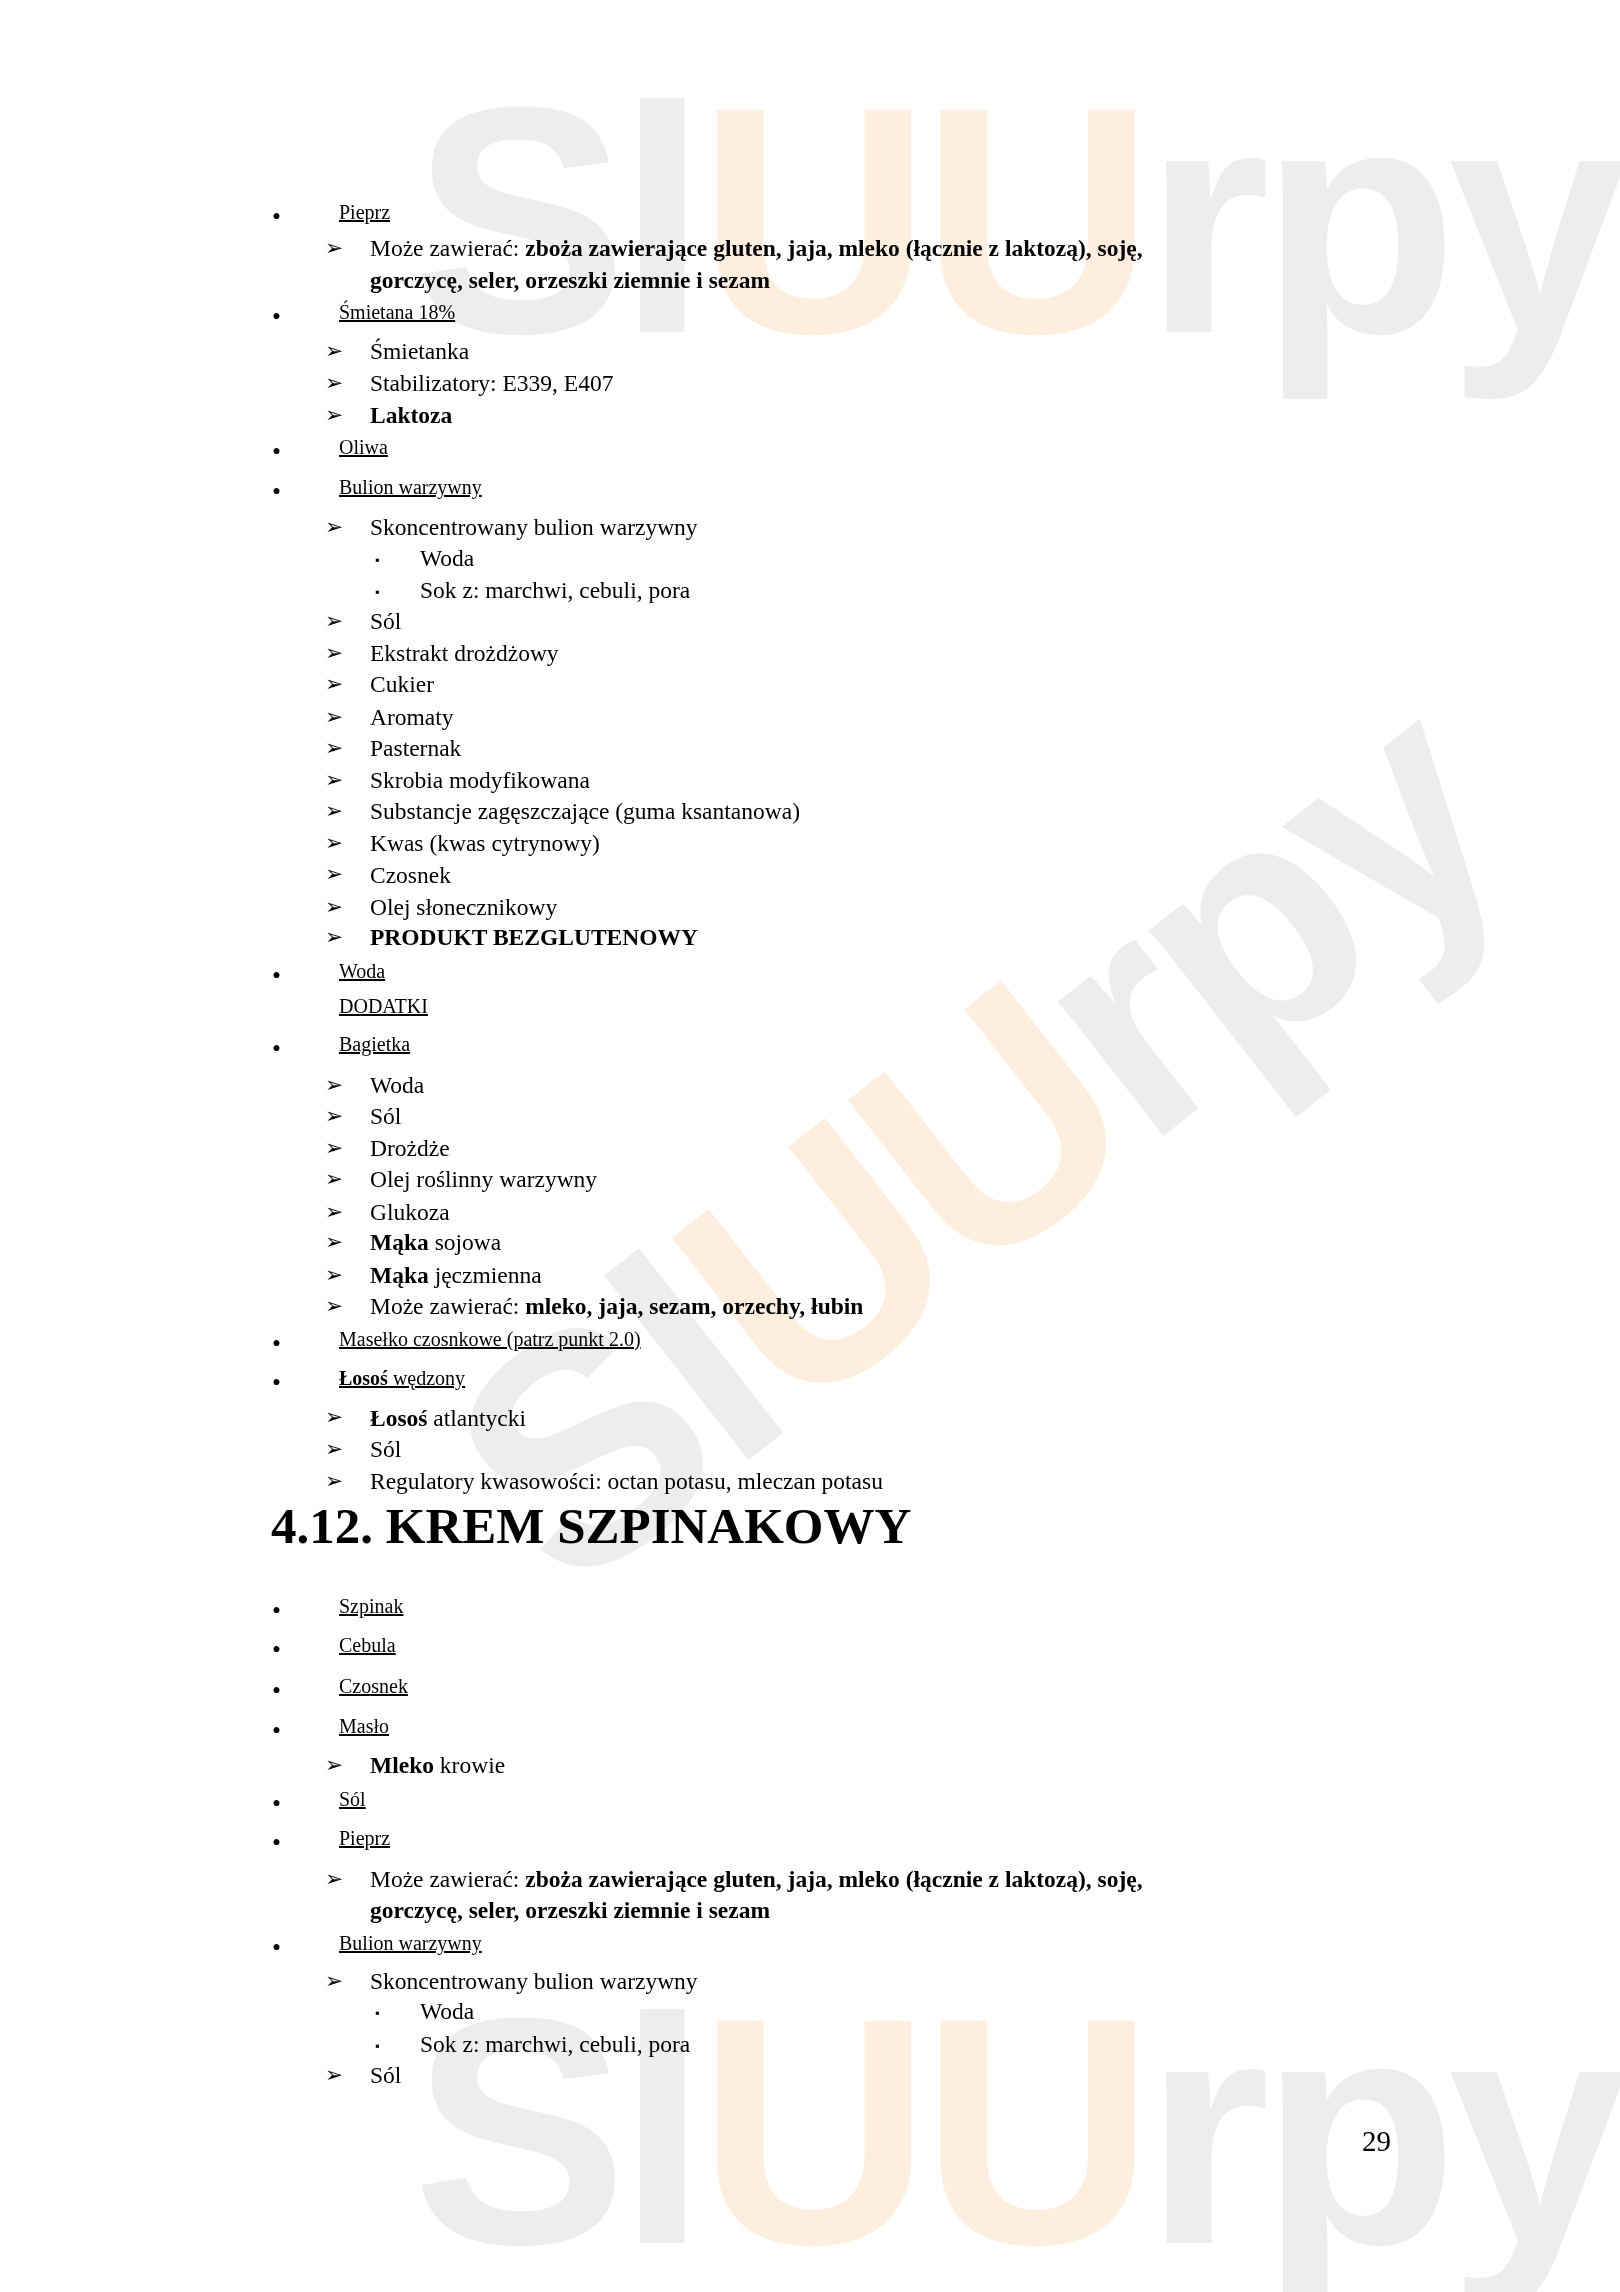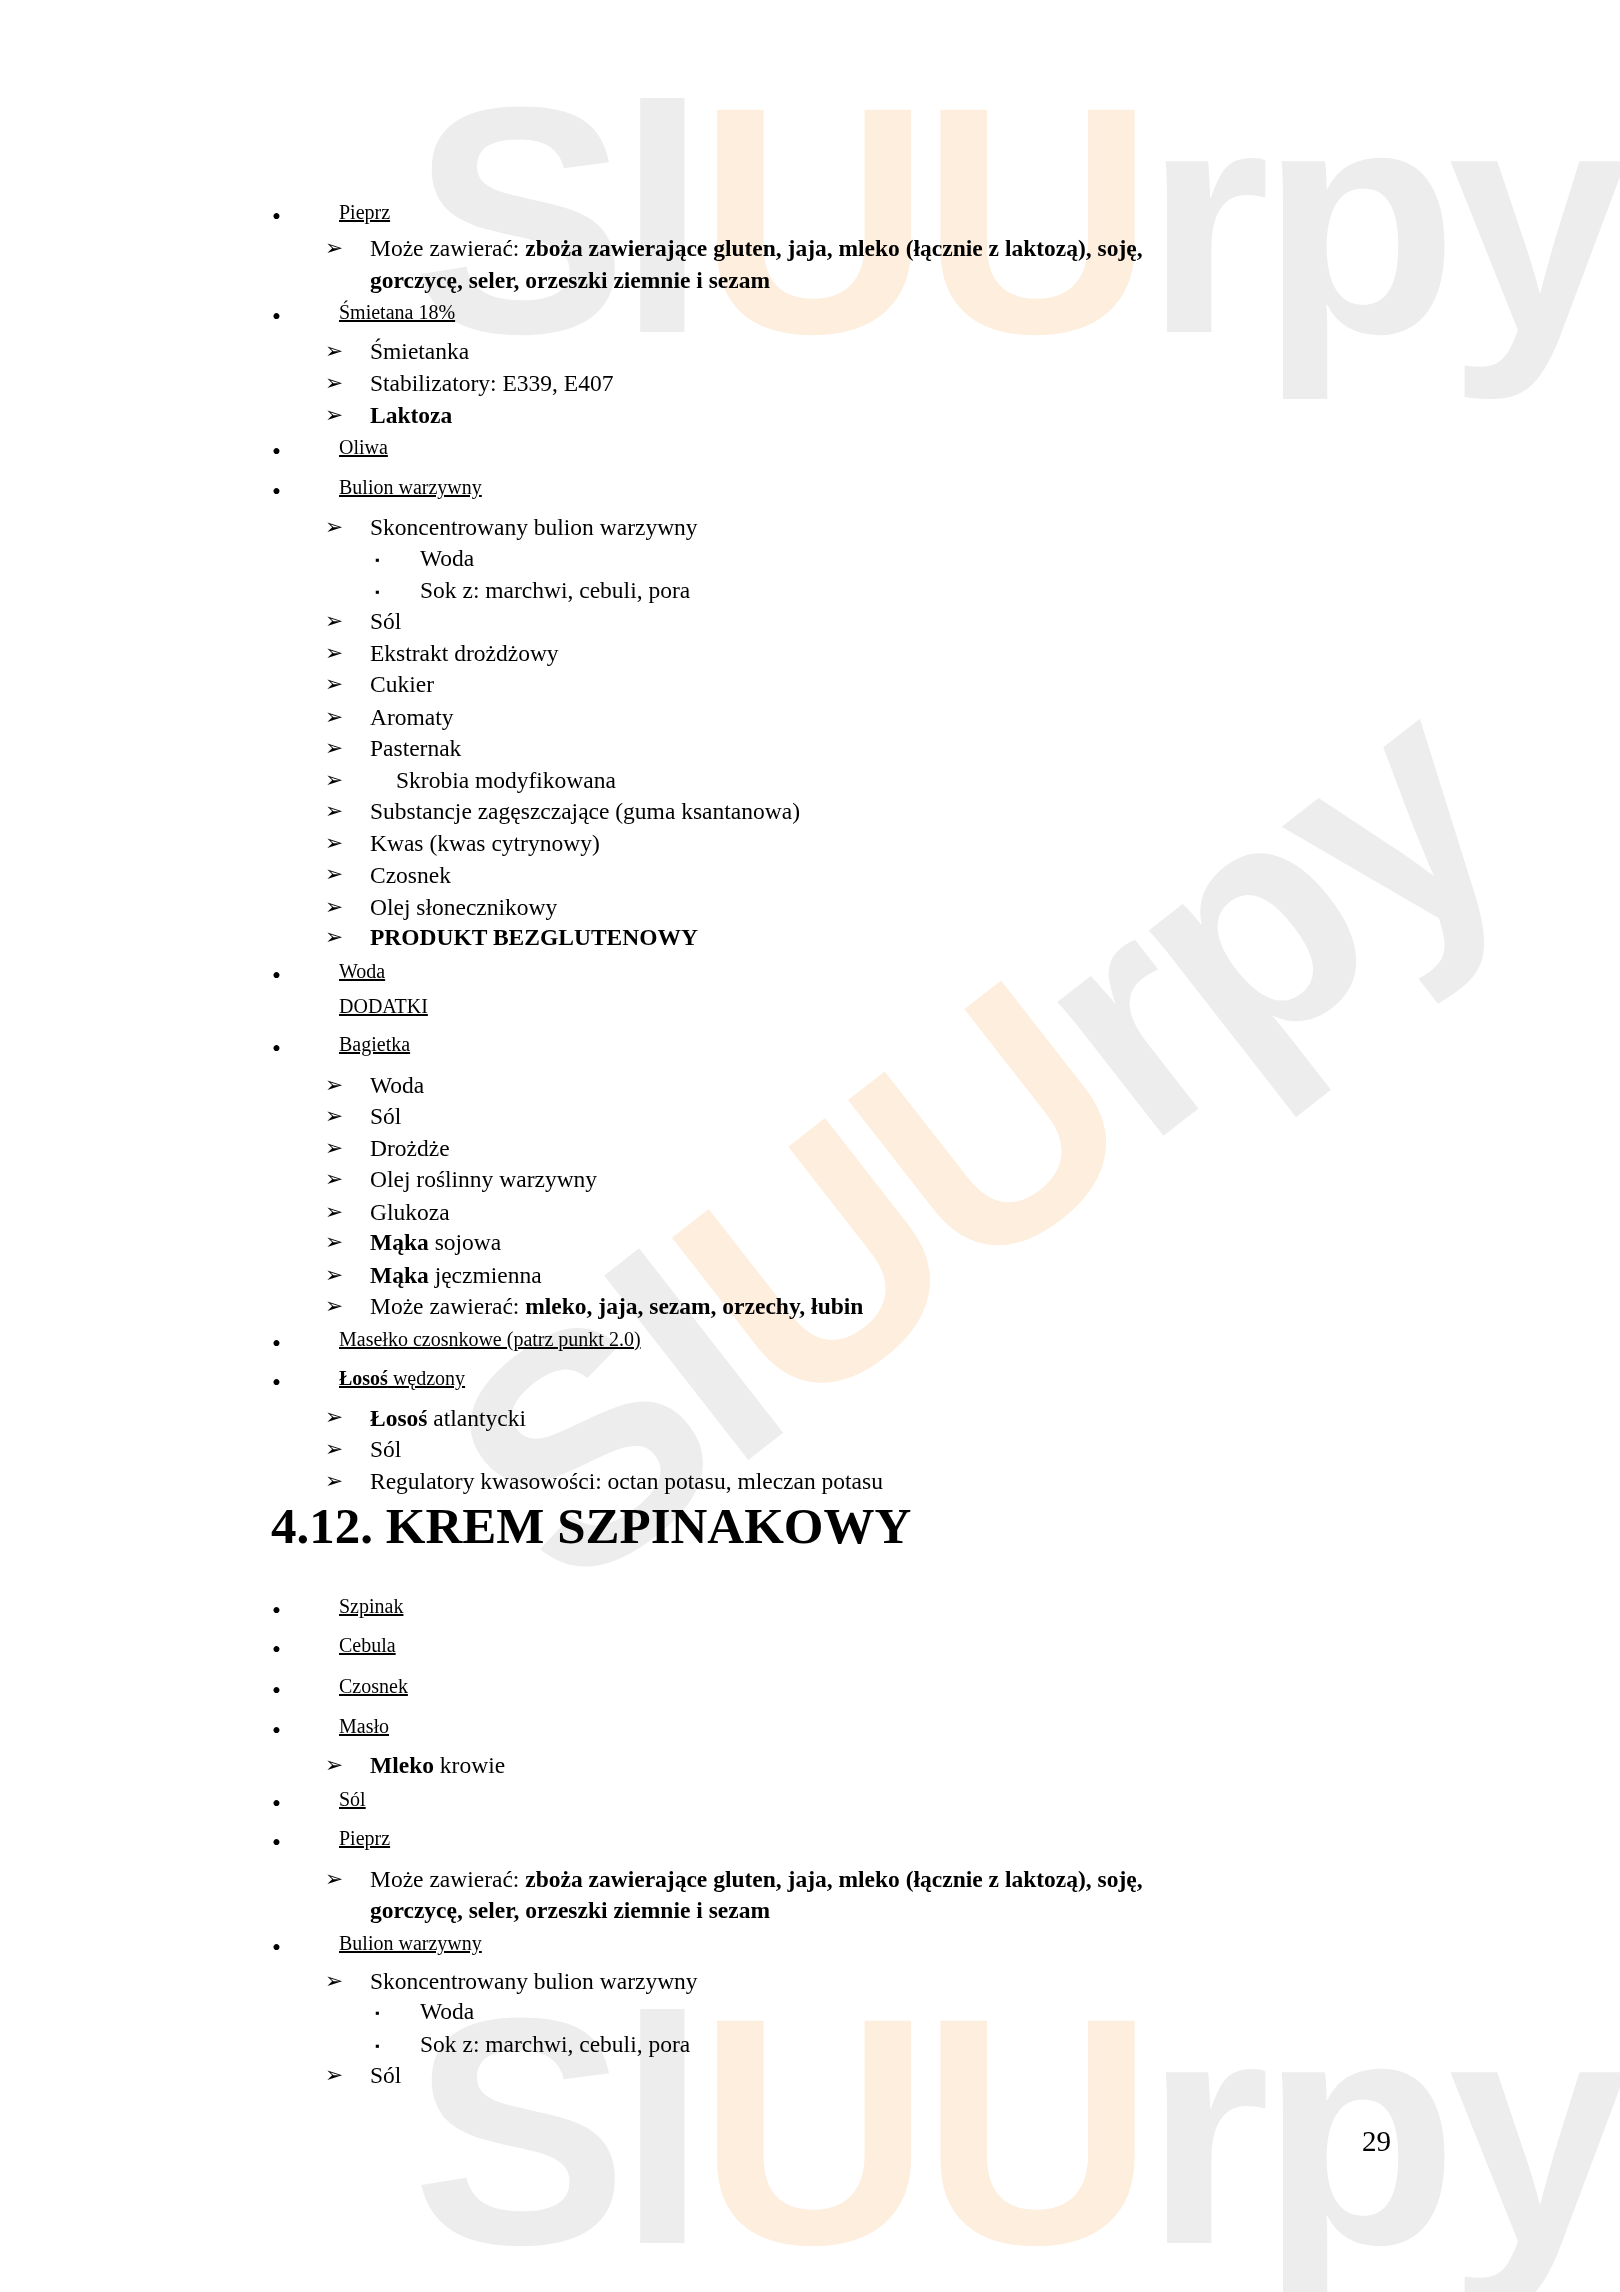--- a/index.html
+++ b/index.html
@@ -60,21 +60,21 @@
     <div class="line l1" style="top: 610px;"><span>Sól</span></div>
     <div class="mk b1" style="top: 643px;">➢</div>
     <div class="line l1" style="top: 642px;"><span>Ekstrakt drożdżowy</span></div>
     <div class="mk b1" style="top: 674px;">➢</div>
     <div class="line l1" style="top: 673px;"><span>Cukier</span></div>
     <div class="mk b1" style="top: 707px;">➢</div>
     <div class="line l1" style="top: 706px; font-family: Liberation Serif, serif;"><span>Aromaty</span></div>
     <div class="mk b1" style="top: 738px;">➢</div>
     <div class="line l1" style="top: 737px;"><span>Pasternak</span></div>
     <div class="mk b1" style="top: 770px;">➢</div>
-    <div class="line l1" style="top: 769px; margin-left: 26px;"><span>Skrobia modyfikowana</span></div>
+    <div class="line l1" style="top: 769px;"><span>Skrobia modyfikowana</span></div>
     <div class="mk b1" style="top: 801px;">➢</div>
     <div class="line l1" style="top: 800px;"><span>Substancje zagęszczające (guma ksantanowa)</span></div>
     <div class="mk b1" style="top: 833px;">➢</div>
     <div class="line l1" style="top: 832px;"><span>Kwas (kwas cytrynowy)</span></div>
     <div class="mk b1" style="top: 864px;">➢</div>
     <div class="line l1" style="top: 864px;"><span>Czosnek</span></div>
     <div class="mk b1" style="top: 897px;">➢</div>
     <div class="line l1" style="top: 896px;"><span>Olej słonecznikowy</span></div>
     <div class="mk b1" style="top: 927px;">➢</div>
     <div class="line l1" style="top: 926px;"><span class="bold">PRODUKT BEZGLUTENOWY</span></div>

